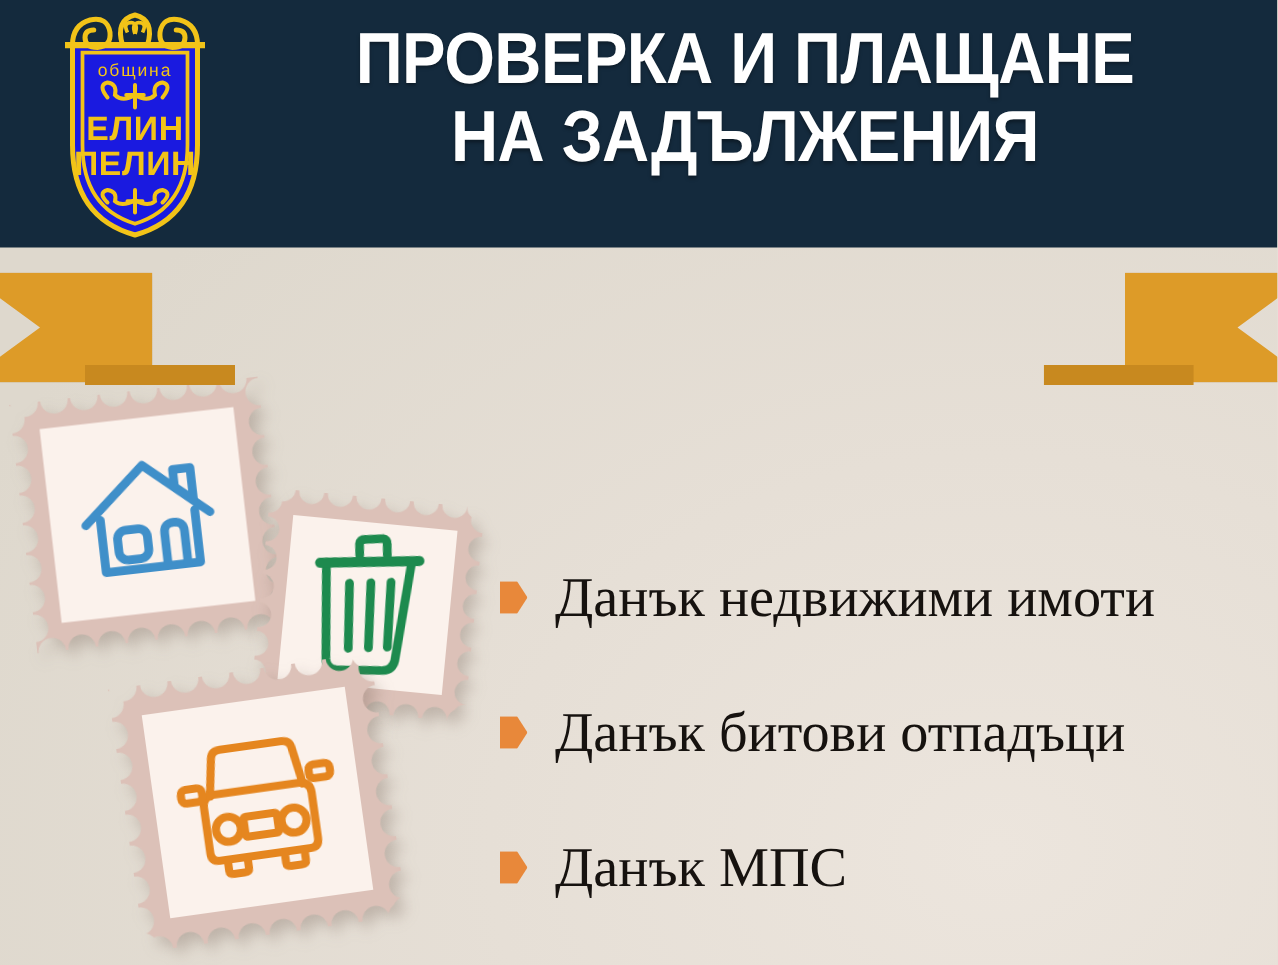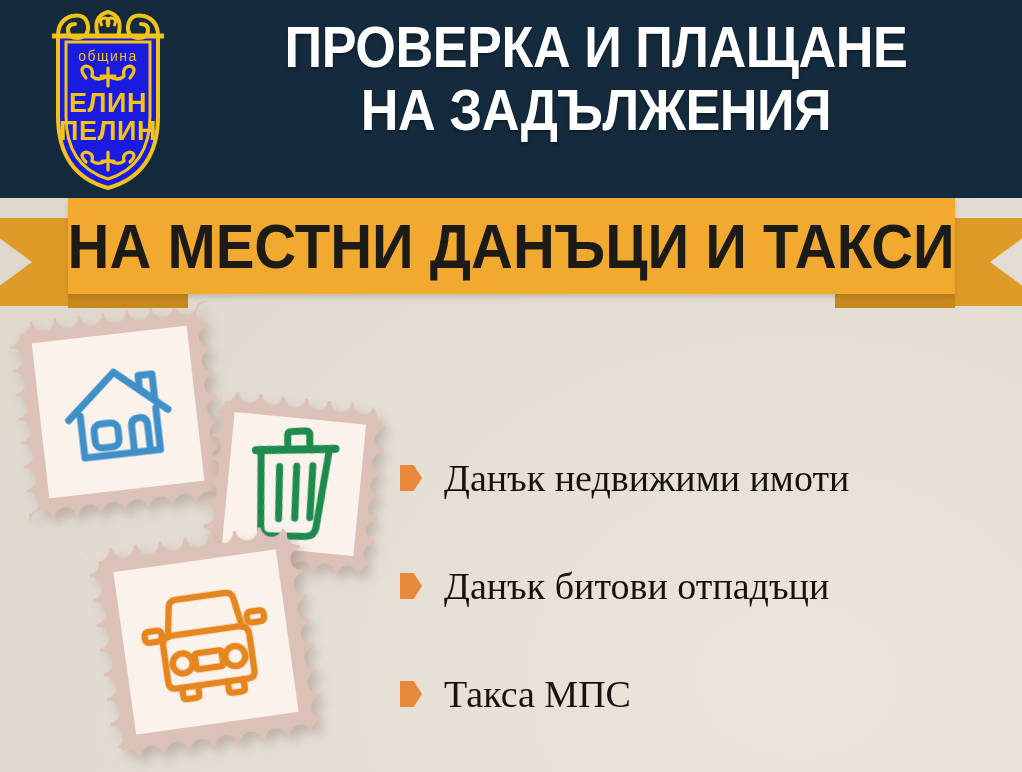--- a/index.html
+++ b/index.html
@@ -145,21 +145,21 @@
   .bullet {
     width: 22px;
     height: 26px;
     flex: 0 0 auto;
     margin-right: 22px;
     background: #e8883a;
     clip-path: polygon(0 0, 62% 0, 100% 50%, 62% 100%, 0 100%);
   }
   .service-label {
     font-family: "Liberation Serif", "DejaVu Serif", serif;
-    font-size: 38px;
+    font-size: 45px;
     color: #16120f;
     line-height: 1;
     white-space: nowrap;
   }
 </style>
 </head>
 <body>
 
 <div id="poster">
 
@@ -203,23 +203,20 @@
   <div class="header-title">
     <span class="line">ПРОВЕРКА И ПЛАЩАНЕ</span>
     <span class="line">НА ЗАДЪЛЖЕНИЯ</span>
   </div>
 
   <div class="ribbon">
     <div class="ribbon-tail left"></div>
     <div class="ribbon-tail right"></div>
     <div class="ribbon-shadow-l"></div>
     <div class="ribbon-shadow-r"></div>
-    <div class="ribbon-main">
-      <span class="ribbon-text">НА МЕСТНИ ДАНЪЦИ И ТАКСИ</span>
-    </div>
   </div>
 
   <div class="stamp" id="stamp-home">
     <svg class="scallop-svg" width="200" height="200" viewBox="0 0 200 200" aria-hidden="true">
       <defs>
         <mask id="m1">
           <rect x="0" y="0" width="200" height="200" fill="#fff"></rect>
           <g fill="#000">
             <circle cx="0" cy="12" r="11"></circle>
               <circle cx="0" cy="36" r="11"></circle>
@@ -390,18 +387,18 @@
       <span class="service-label">Данък недвижими имоти</span>
     </div>
 
     <div class="service-item">
       <span class="bullet"></span>
       <span class="service-label">Данък битови отпадъци</span>
     </div>
 
     <div class="service-item">
       <span class="bullet"></span>
-      <span class="service-label">Такса МПС</span>
+      <span class="service-label">Данък МПС</span>
     </div>
 
   </div>
 
 </div>
 
 </body></html>

